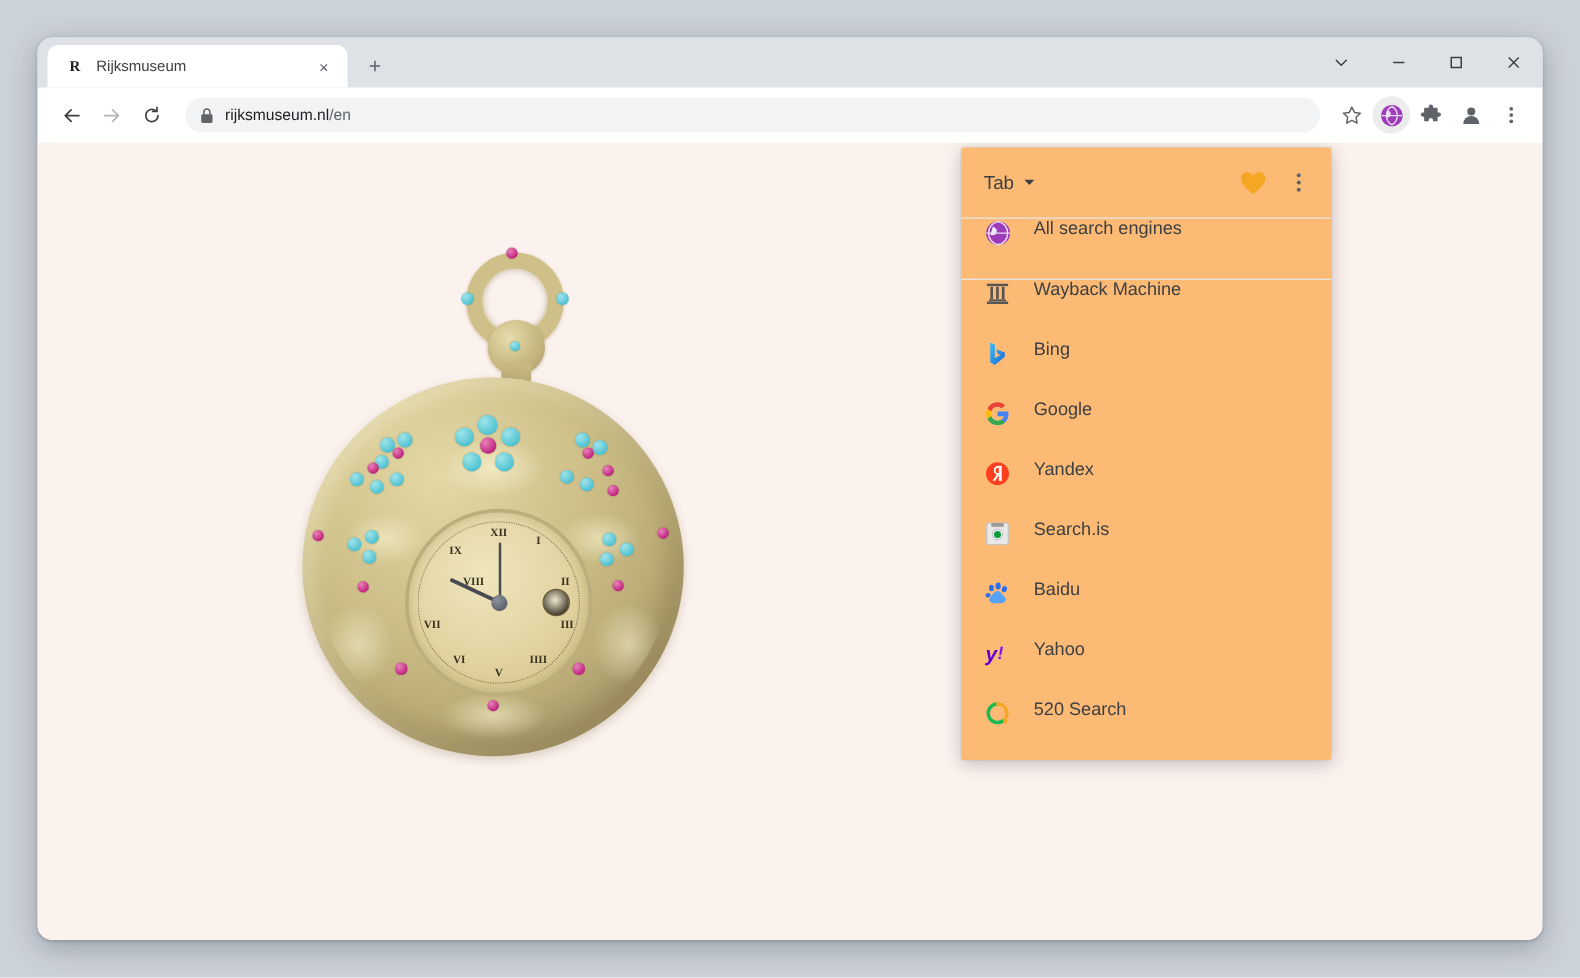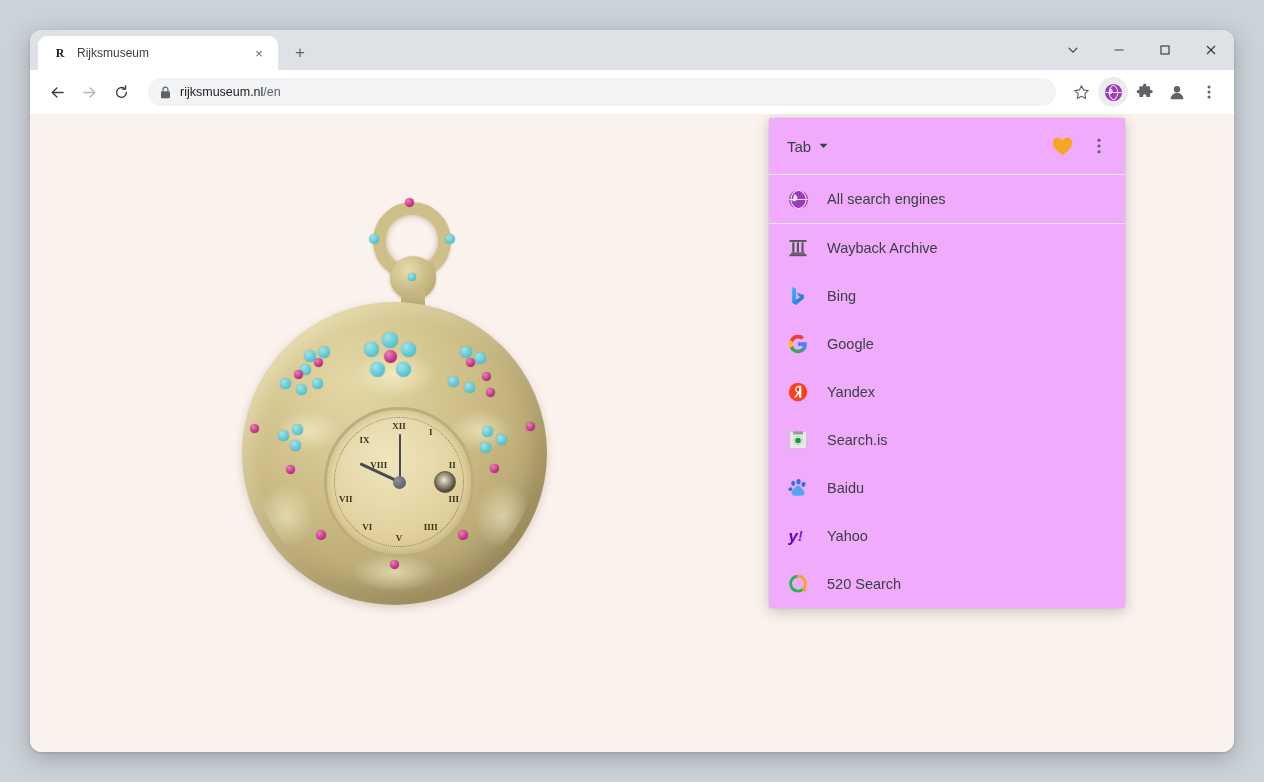--- a/index.html
+++ b/index.html
@@ -293,22 +293,22 @@
     z-index: 3;
   }
   .gem.turq { background: radial-gradient(circle at 34% 30%, #9fe4ea, #52c3d2 70%, #3ba4b6); box-shadow: 0 0 1px rgba(0,60,70,.5); }
   .gem.ruby { background: radial-gradient(circle at 34% 30%, #e882b8, #c0257f 70%, #96105f); box-shadow: 0 0 1px rgba(80,0,40,.5); }
 
   
   #search-engines-panel {
     position: absolute;
     left: 739px;
     top: 4px;
-    width: 356px;
-    background: #f0abfc;
+    width: 296px;
+    background: #fdba74;
     box-shadow: 0 3px 14px rgba(0,0,0,0.22), 0 0 0 1px rgba(0,0,0,0.04);
     border-radius: 2px;
     z-index: 50;
     overflow: hidden;
   }
 
   #panel-header {
     height: 56px;
     display: flex;
     align-items: center;
@@ -326,21 +326,21 @@
   #panel-more-icon { display: flex; padding: 0 4px; }
 
   .panel-divider {
     height: 1px;
     background: #e6e6e6;
   }
 
   .engine-item {
     height: 48px;
     display: flex;
-    align-items: center;
+    align-items: flex-start;
     padding: 0 18px;
     gap: 18px;
   }
   .engine-icon {
     width: 22px; height: 22px;
     flex: none;
     display: flex; align-items: center; justify-content: center;
   }
   .engine-label {
     font-size: 14.5px;
@@ -579,21 +579,21 @@
         <span class="engine-icon">
           <svg width="20" height="20" viewBox="0 0 20 20">
             <rect x="1.5" y="2" width="17" height="1.9" fill="#555"></rect>
             <rect x="1.5" y="16.2" width="17" height="2" fill="#555"></rect>
             <rect x="3.2" y="14.5" width="13.6" height="1.4" fill="#555"></rect>
             <rect x="4.3" y="4.4" width="2.1" height="10" fill="#555"></rect>
             <rect x="8.9" y="4.4" width="2.1" height="10" fill="#555"></rect>
             <rect x="13.5" y="4.4" width="2.1" height="10" fill="#555"></rect>
           </svg>
         </span>
-        <span class="engine-label">Wayback Archive</span>
+        <span class="engine-label">Wayback Machine</span>
       </div>
 
       <div class="engine-item">
         <span class="engine-icon">
           <svg width="20" height="20" viewBox="0 0 24 24">
             <defs>
               <linearGradient id="bingg" x1="0" y1="0" x2="1" y2="1">
                 <stop offset="0%" stop-color="#37bdff"></stop>
                   <stop offset="100%" stop-color="#1b68d1"></stop>
               </linearGradient>

